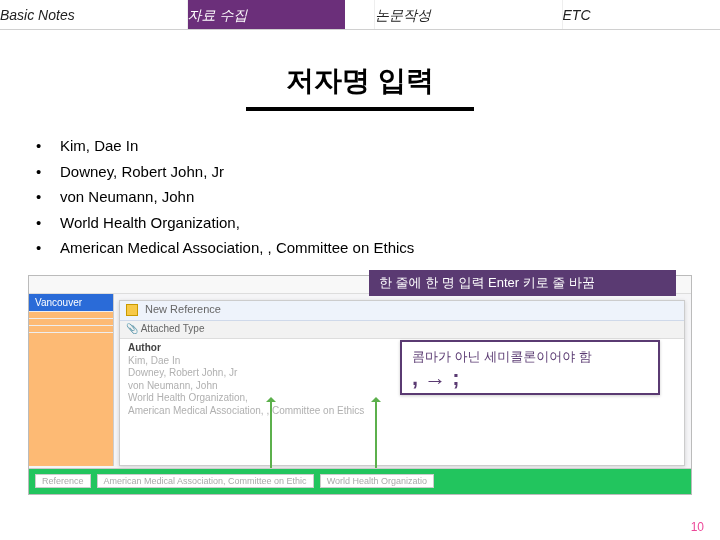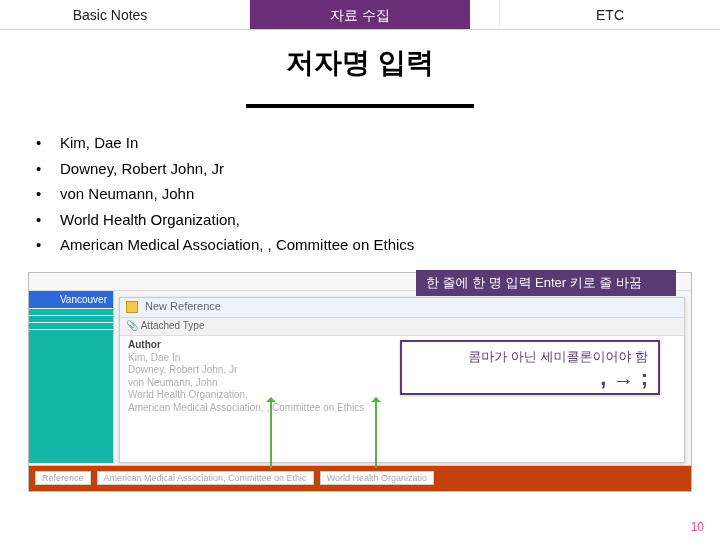--- a/index.html
+++ b/index.html
@@ -1,72 +1,73 @@
 <!DOCTYPE html>
 <html><head>
 <meta charset="utf-8">
 <style>
   * { margin:0; padding:0; box-sizing:border-box; }
   body { width:720px; height:540px; font-family:"Malgun Gothic","Segoe UI",sans-serif; background:#fff; position:relative; overflow:hidden; }
 
   
   .tabs { display:flex; height:30px; border-bottom:1px solid #d0d0d0; }
-  .tab { flex:1; text-align:center; font-size:14px; line-height:30px; color:#222; }
+  .tab { flex:1; text-align:left; font-size:14px; line-height:30px; color:#222;font-style:italic; }
   .tab.active { background:#6b2f7a; color:#fff; }
   .tab.sep { border-left:1px solid #eee;margin-left:29px; }
 
   
   .title-wrap { text-align:center; margin-top:14px; }
-  .title { display:inline-block; font-size:28px; font-weight:700; border-bottom:4px solid #000; padding:0 40px 22px; }
+  .title { display:inline-block; font-size:28px; font-weight:700; border-bottom:4px solid #000; padding:0 40px 7px;margin-top:18px; }
 
   
   .bullets { margin:22px 0 0 36px; font-size:15px; line-height:1.7; }
   .bullets li { list-style:none; position:relative; padding-left:24px; }
   .bullets li::before { content:"•"; position:absolute; left:0; top:0; }
 
   
   .shot { margin:14px 28px 0; height:220px; border:1px solid #bbb; position:relative; background:#f5f5f7; overflow:hidden; font-size:10px; color:#666; }
   .shot .ribbon { height:18px; background:#f8f8f8; border-bottom:1px solid #ddd; }
-  .shot .leftpane { position:absolute; left:0; top:18px; width:85px; bottom:28px; background:#14b8a6; border-right:1px solid #ccc;text-align:right; }
+  .shot .leftpane { position:absolute; left:0; top:18px; width:85px; bottom:28px; background:#fdba74; border-right:1px solid #ccc; }
   .shot .leftpane .item { padding:3px 6px; border-bottom:1px solid #eee; }
   .shot .leftpane .item.sel { background:#2a6bd8; color:#fff; }
   .shot .newref { position:absolute; left:90px; top:24px; right:6px; bottom:28px; background:#fff; border:1px solid #ccc; box-shadow:0 1px 4px rgba(0,0,0,.15); }
   .shot .newref .hdr { height:20px; background:#eef3fb; border-bottom:1px solid #cfd9ea; padding:2px 6px; font-size:11px; }
   .shot .newref .hdr .ico { display:inline-block; width:12px; height:12px; background:#f7c948; border:1px solid #c99a00; margin-right:4px; vertical-align:middle; }
   .shot .newref .tabs2 { height:18px; background:#f2f2f2; border-bottom:1px solid #ddd; font-size:10px; padding:2px 6px; }
   .shot .field { padding:3px 8px 0; }
   .shot .field .lbl { color:#888; font-size:9px; }
   .shot .field .val { color:#c2c2c2; font-size:10px; filter:blur(0.4px); }
   .shot .authorbox .lbl { font-weight:700; color:#444; font-size:10px; }
   .shot .authorbox .alist { margin-top:2px; }
   .shot .authorbox .alist div { color:#b0b0b0; font-size:10px; line-height:1.25; }
-  .shot .bottombar { position:absolute; left:0; right:0; bottom:0; height:26px; background:#c2410c; border-top:1px solid #ccc; display:flex; align-items:center; padding:0 6px; gap:6px;text-align:center; }
+  .shot .bottombar { position:absolute; left:0; right:0; bottom:0; height:26px; background:#22c55e; border-top:1px solid #ccc; display:flex; align-items:center; padding:0 6px; gap:6px;text-align:center; }
   .shot .bottombar .seg { background:#fff; border:1px solid #ccc; padding:1px 6px; color:#aaa; font-size:9px; filter:blur(0.5px); }
 
   
-  .call1 { position:absolute; right:44px; top:270px; width:260px; }
+  .call1 { position:absolute; right:44px; top:270px; width:307px; }
   .call1 .row { background:#5a3a72; color:#fff; font-size:13px; padding:4px 10px; margin-bottom:3px; white-space:nowrap; }
-  .call2 { position:absolute; right:60px; top:340px; width:260px; background:#fff; border:2px solid #5a3a72; padding:6px 10px 4px; text-align:right; box-shadow:0 1px 3px rgba(0,0,0,.2); }
+  .call2 { position:absolute; right:60px; top:340px; width:260px; background:#fff; border:2px solid #5a3a72; padding:6px 10px 4px; text-align:left; box-shadow:0 1px 3px rgba(0,0,0,.2); }
   .call2 .t1 { color:#5a3a72; font-size:13px; }
   .call2 .t2 { color:#5a3a72; font-size:22px; font-weight:700; line-height:1.05; }
 
   
   .arrow { position:absolute; width:2px; background:#5cb04c; }
   .arrow::before { content:""; position:absolute; left:-4px; top:-8px; border:5px solid transparent; border-bottom-color:#5cb04c; }
   .a1 { left:270px; top:400px; height:68px; }
   .a2 { left:375px; top:400px; height:68px; }
 
   .pagenum { position:absolute; right:16px; bottom:6px; font-size:12px; color:#ec4899; }
 </style>
 </head>
 <body>
 
 <div class="tabs">
   <div class="tab">Basic Notes</div>
   <div class="tab active sep">자료 수집</div>
+  <div class="tab sep">논문작성</div>
   <div class="tab sep">ETC</div>
 </div>
 
 <div class="title-wrap">
   <span class="title">저자명 입력</span>
 </div>
 
 <ul class="bullets">
   <li>Kim, Dae In</li>
   <li>Downey, Robert John, Jr</li>

